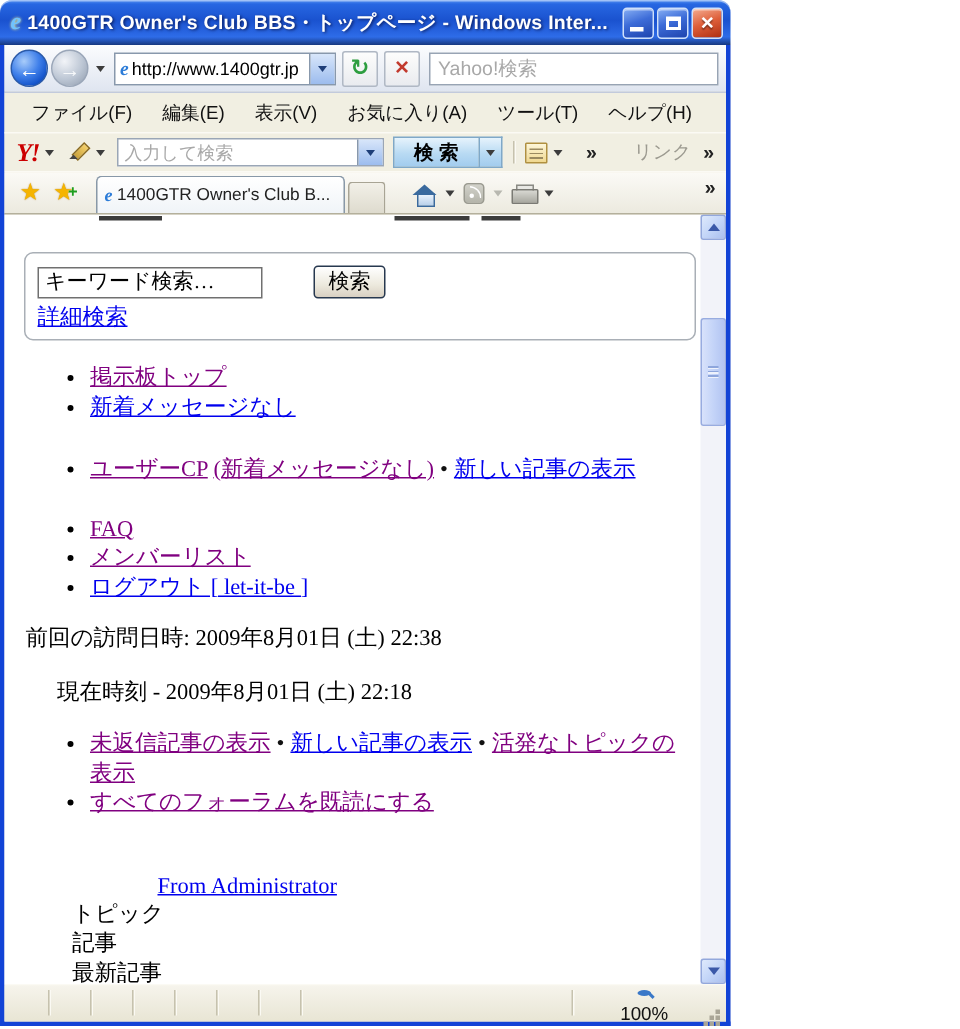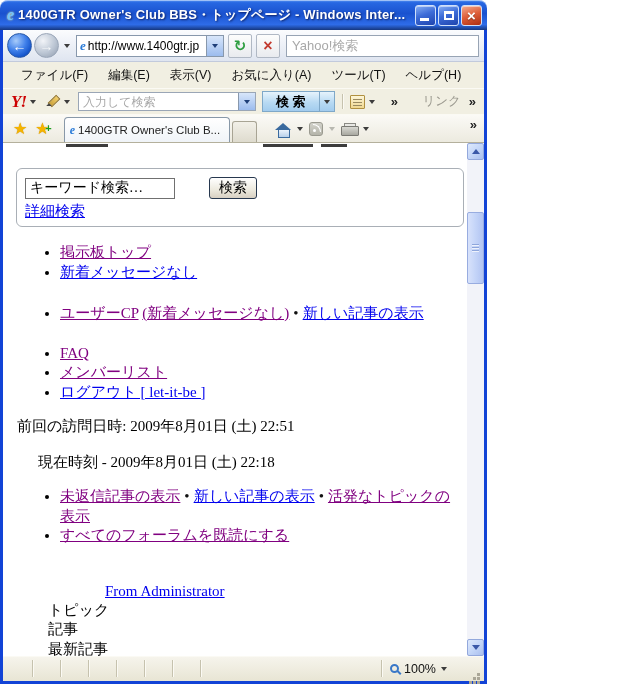--- a/index.html
+++ b/index.html
@@ -194,21 +194,21 @@
   
   .status {
     height:25px; flex:0 0 25px; display:flex; align-items:stretch; padding:3px 2px 4px 2px;
     background:linear-gradient(#f6f4ec,#e8e5d4); border-top:1px solid #fbfaf4; box-shadow:0 -2px 0 #c9c5b2 inset; box-shadow:none;
   }
   .scell { width:28px; border-right:1px solid #c6c2ae; box-shadow:1px 0 0 #fbfaf4; }
   .zone-cell { flex:1; display:flex; align-items:flex-start; gap:7px; padding-left:20px; font-size:12.5px; color:#111;margin-top:40px; }
   .icon-globe { width:14px; height:14px; border-radius:50%;
     background:radial-gradient(circle at 35% 30%,#bce8ff 0%,#55aae8 40%,#1e68b0 75%,#0c4880 100%); }
   .zoom-cell { width:88px; display:flex; align-items:center; gap:5px; padding-left:8px;
-    border-left:1px solid #c6c2ae; box-shadow:1px 0 0 #fbfaf4 inset; font-size:12.5px; color:#111; cursor:pointer; }
+    border-left:1px solid #c6c2ae; box-shadow:1px 0 0 #fbfaf4 inset; font-size:12.5px; color:#111; cursor:pointer;flex-direction:column; }
   .icon-mag { width:9px; height:9px; border:2px solid #3a78c8; border-radius:50%; position:relative; }
   .icon-mag::after { content:""; position:absolute; width:2px; height:5px; background:#3a78c8; right:-3px; bottom:-4px; transform:rotate(-45deg); }
   .grip { width:13px; position:relative; }
   .grip::after { content:""; position:absolute; right:2px; bottom:1px; width:3px; height:3px; background:#aaa697;
     box-shadow:-4px 4px 0 #aaa697,0 4px 0 #aaa697,-8px 8px 0 #aaa697,-4px 8px 0 #aaa697,0 8px 0 #aaa697; }
 </style>
 </head>
 <body>
 
 <div class="window">
@@ -332,21 +332,21 @@
             <a class="v">(新着メッセージなし)</a><span class="sep">•</span><a class="u">新しい記事の表示</a>
           </li>
         </ul>
 
         <ul class="blist ul3">
           <li><a class="v">FAQ</a></li>
           <li><a class="v">メンバーリスト</a></li>
           <li><a class="u">ログアウト [ let-it-be ]</a></li>
         </ul>
 
-        <p class="ptext p1">前回の訪問日時: 2009年8月01日 (土) 22:51</p>
+        <p class="ptext p1">前回の訪問日時: 2009年8月01日 (土) 22:38</p>
         <p class="ptext p2">現在時刻 - 2009年8月01日 (土) 22:18</p>
 
         <ul class="blist ul4">
           <li class="wrapli">
             <a class="v">未返信記事の表示</a><span class="sep">•</span><a class="u">新しい記事の表示</a><span class="sep">•</span><a class="v">活発なトピックの表示</a>
           </li>
           <li><a class="v">すべてのフォーラムを既読にする</a></li>
         </ul>
 
         <div class="admin-block">

